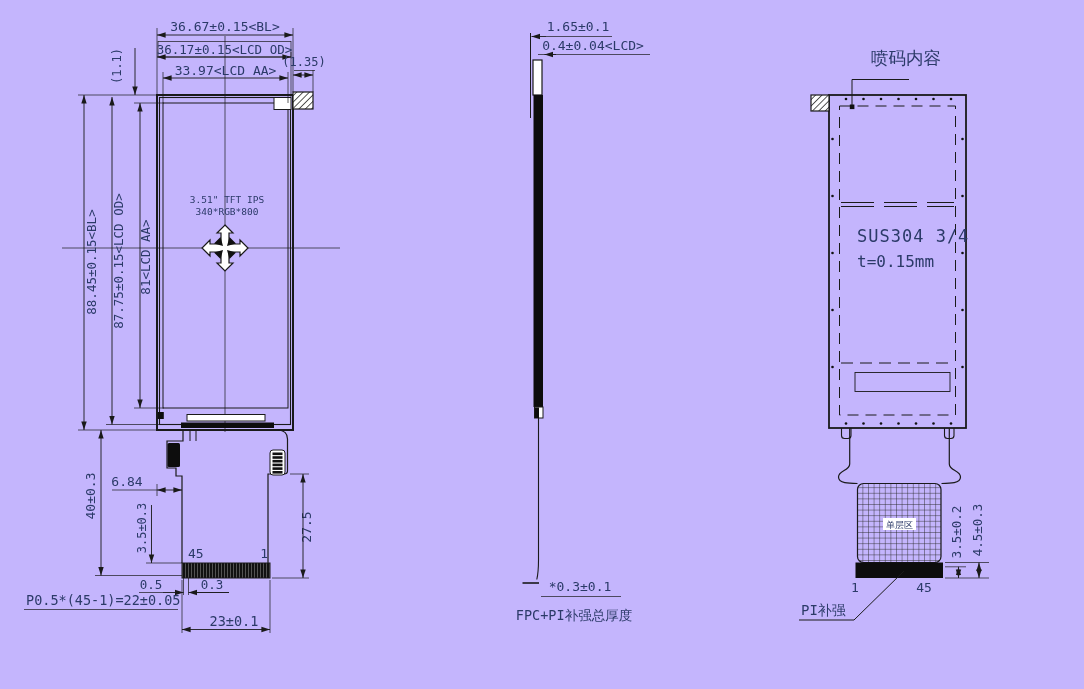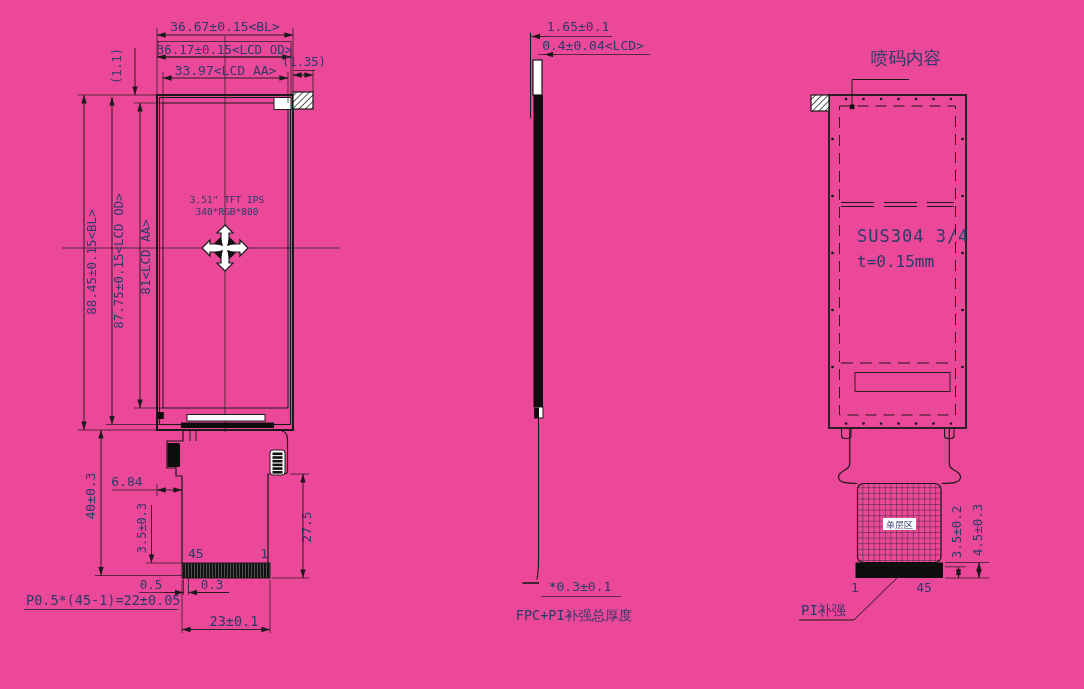--- a/index.html
+++ b/index.html
@@ -1,16 +1,16 @@
 <!DOCTYPE html>
 <html><head>
 <meta charset="utf-8">
 <style>
   html,body{margin:0;padding:0;background:#e8e8e8;}
-  .canvas{position:relative;width:1084px;height:689px;background:#ec4899;margin:0 auto;overflow:hidden;}
+  .canvas{position:relative;width:1084px;height:689px;background:#c4b5fd;margin:0 auto;overflow:hidden;}
   svg{display:block}
   text{font-family:"DejaVu Sans Mono","DejaVu Sans",monospace;fill:#2b3a68;}
   .ln{stroke:#1a1a1a;}
   .thin{stroke-width:0.7;}
 </style>
 </head>
 <body>
 
 <div class="canvas">
 <svg width="1084" height="689" viewBox="0 0 1084 689">

